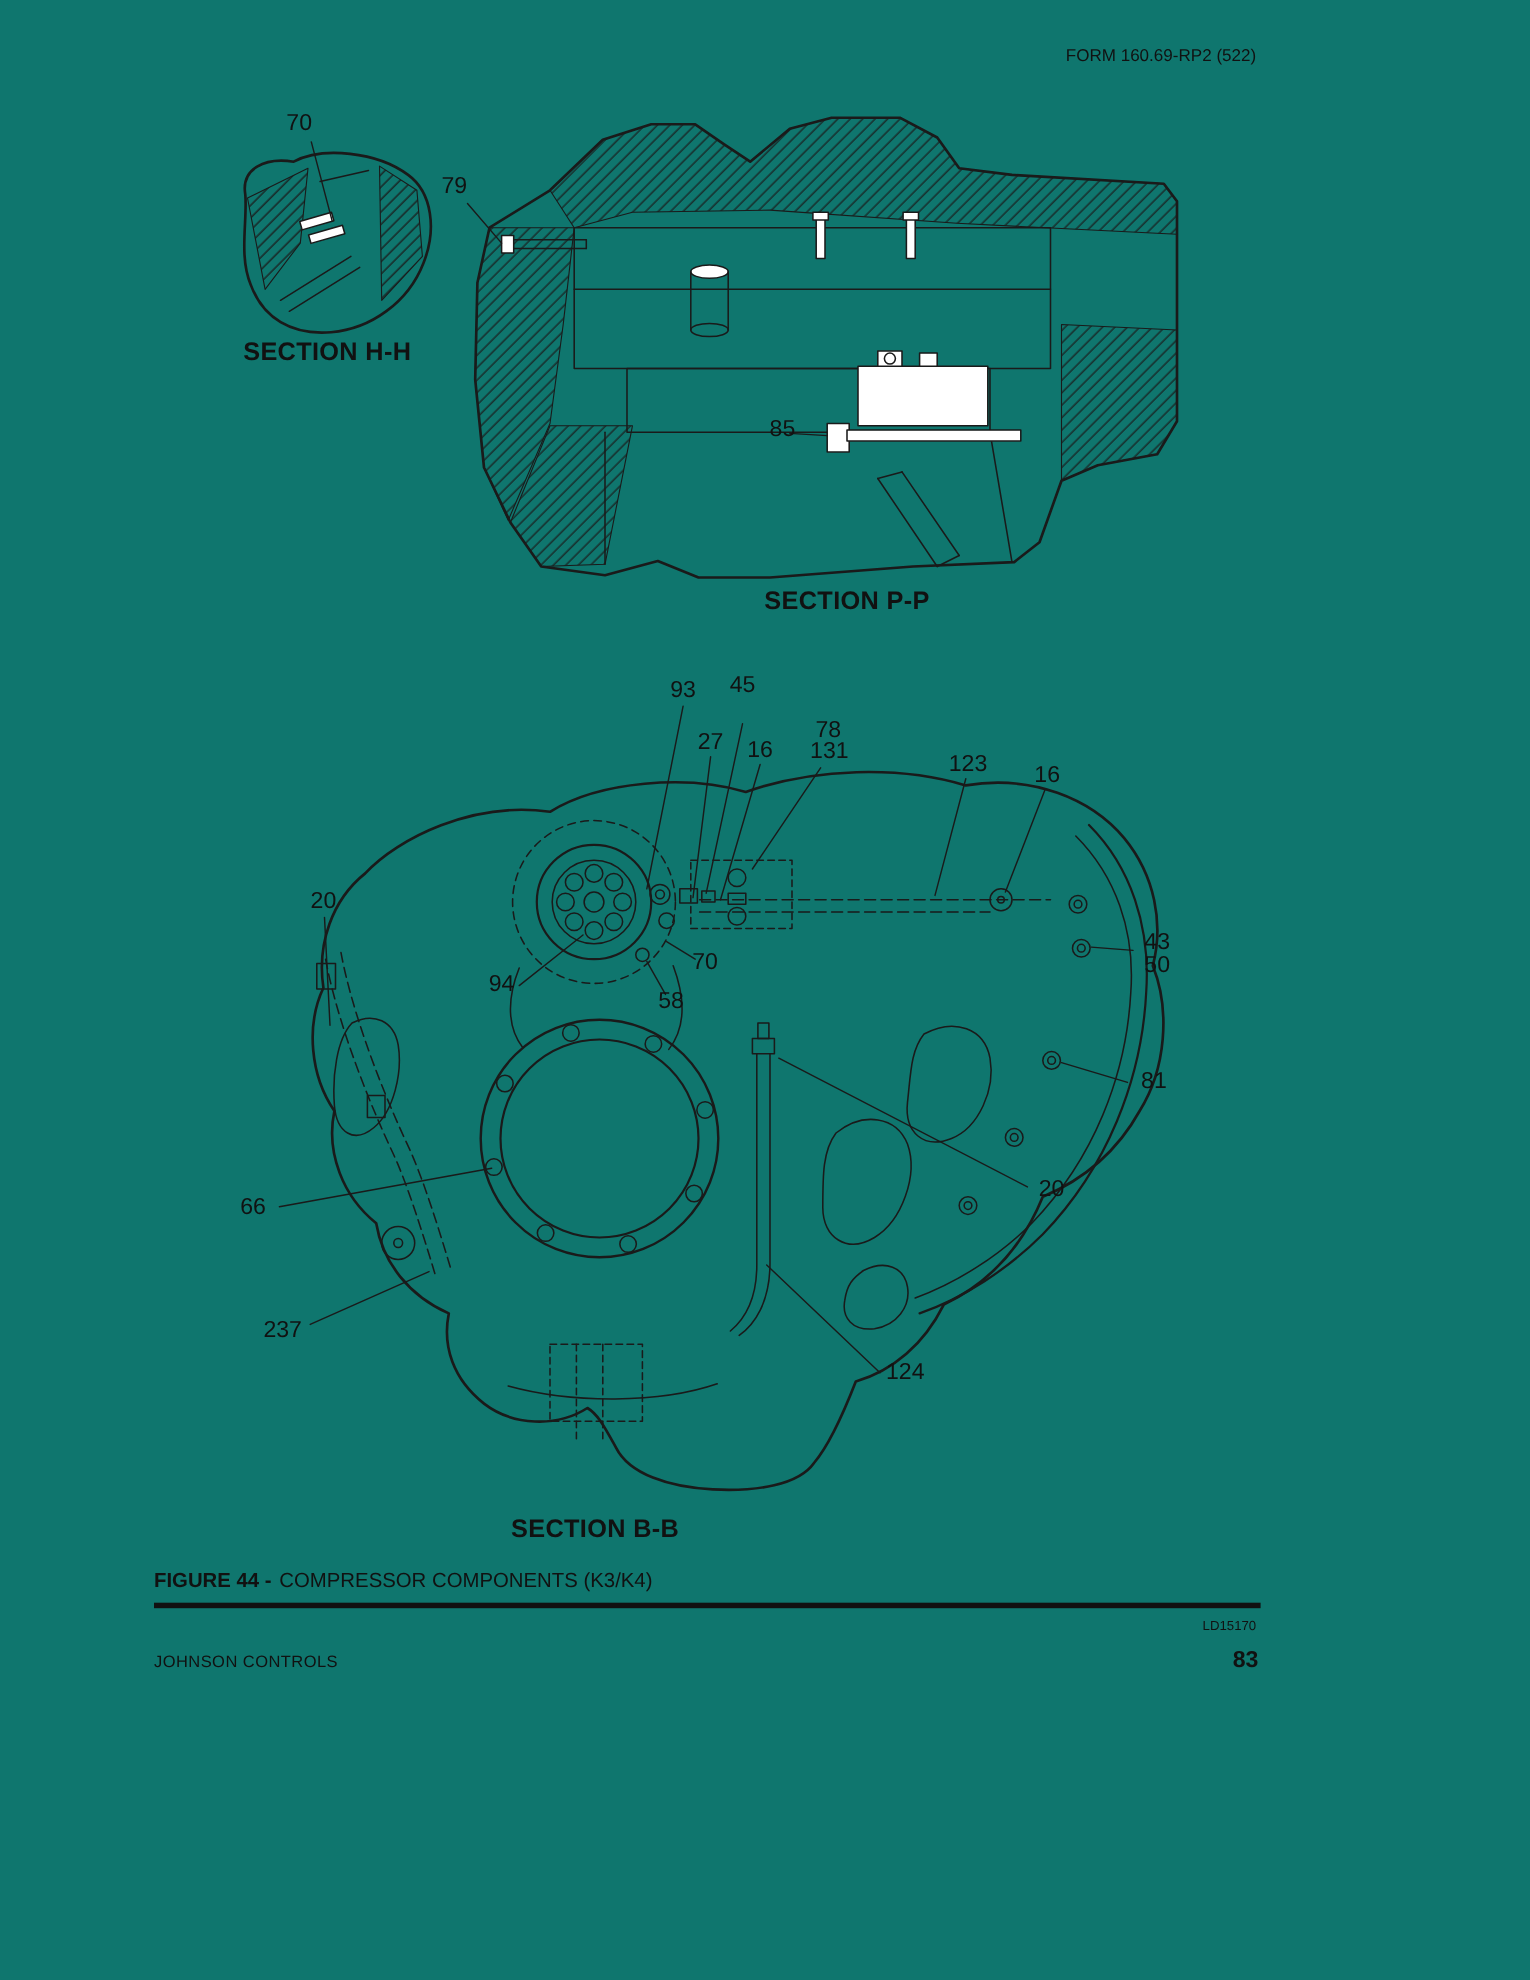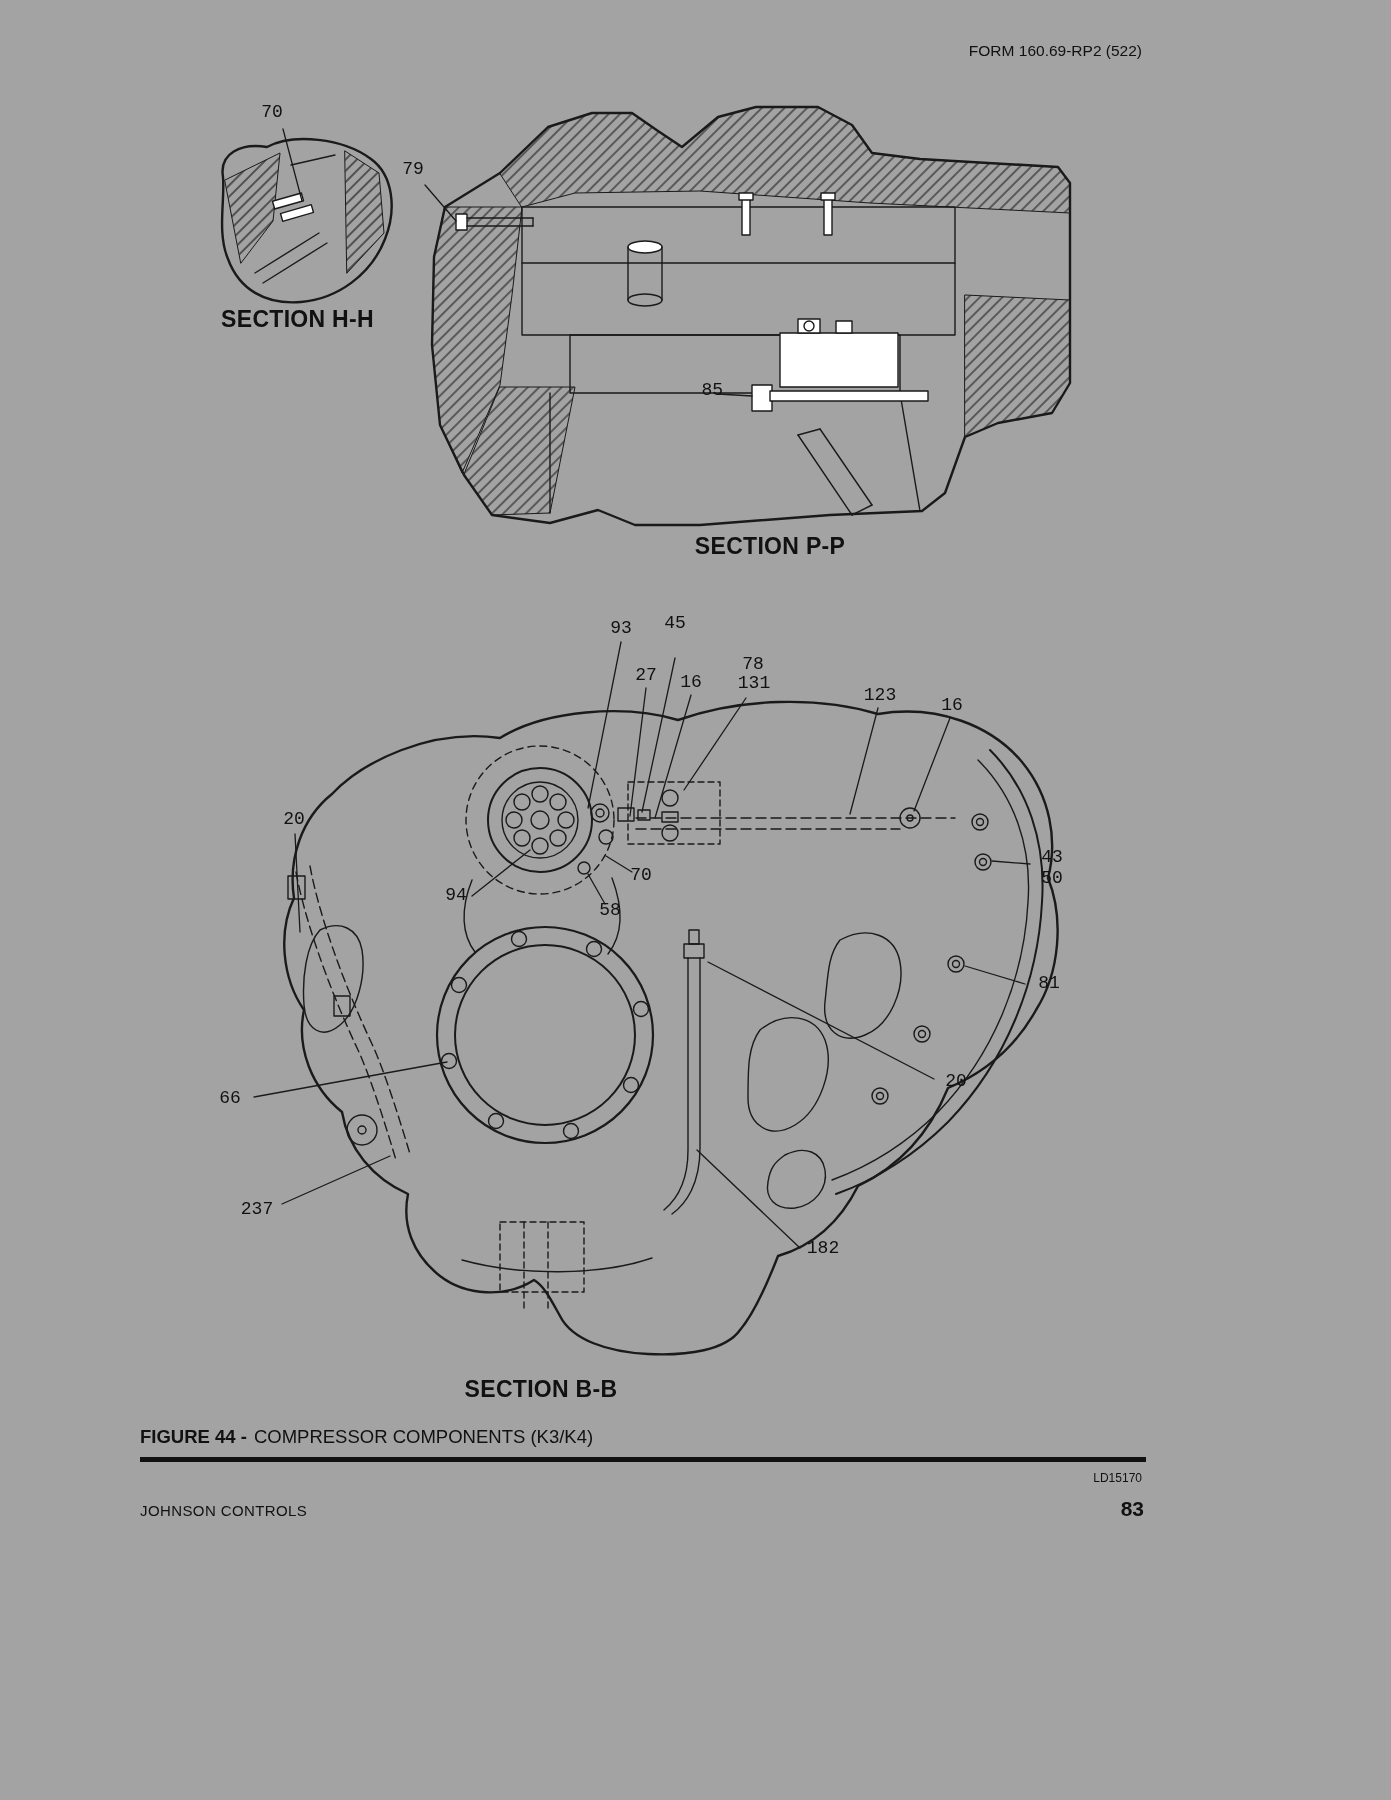--- a/index.html
+++ b/index.html
@@ -1,24 +1,24 @@
 <!DOCTYPE html>
 <html><head>
 <meta charset="utf-8">
 <style>
   * { margin:0; padding:0; box-sizing:border-box; }
   html,body { background:#ffffff; }
   .page {
-    position:relative; width:1391px; height:1800px; background:#a3a3a3;
+    position:relative; width:1391px; height:1800px; background:#0f766e;
     font-family:"Liberation Sans", sans-serif; color:#111; overflow:hidden;
   }
   svg.drawing { position:absolute; overflow:visible; }
   .part-label {
     position:absolute; width:46px; text-align:center;
-    font-size:18px; line-height:24px; color:#111; white-space:nowrap;font-family:Liberation Mono, monospace;
+    font-size:21px; line-height:24px; color:#111; white-space:nowrap;
   }
   .section-title {
     position:absolute; text-align:center; font-weight:700;
     font-size:23px; letter-spacing:.3px; color:#111;
   }
   .form-number {
     position:absolute; left:840px; top:42px; width:302px;
     text-align:right; font-size:15.5px;
   }
   .caption { position:absolute; left:140px; top:1426px; font-size:18.5px; }
@@ -252,21 +252,21 @@
   <div class="part-label" style="left:271px; top:807px;">20</div>
   <div class="part-label" style="left:1029px; top:845px;">43</div>
   <div class="part-label" style="left:1029px; top:866px;">50</div>
   <div class="part-label" style="left:433px; top:883px;">94</div>
   <div class="part-label" style="left:618px; top:863px;">70</div>
   <div class="part-label" style="left:587px; top:898px;">58</div>
   <div class="part-label" style="left:1026px; top:971px;">81</div>
   <div class="part-label" style="left:207px; top:1086px;">66</div>
   <div class="part-label" style="left:933px; top:1069px;">20</div>
   <div class="part-label" style="left:234px; top:1197px;">237</div>
-  <div class="part-label" style="left:800px; top:1236px;">182</div>
+  <div class="part-label" style="left:800px; top:1236px;">124</div>
   <div class="section-title" style="left:416px; top:1376px; width:250px;">SECTION B-B</div>
 
   <div class="caption">
     <span class="bold">FIGURE 44 -</span><span class="rest">COMPRESSOR COMPONENTS (K3/K4)</span>
   </div>
   <div class="drawing-code">LD15170</div>
   <div class="rule"></div>
   <div class="footer-company">JOHNSON CONTROLS</div>
   <div class="footer-page">83</div>
 

